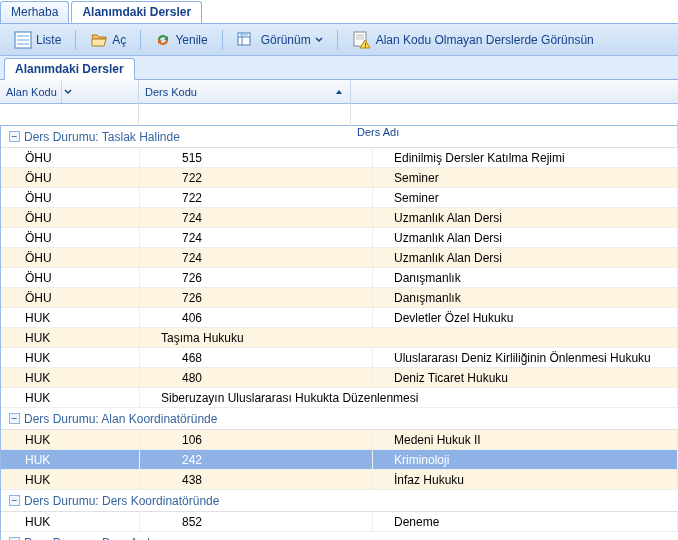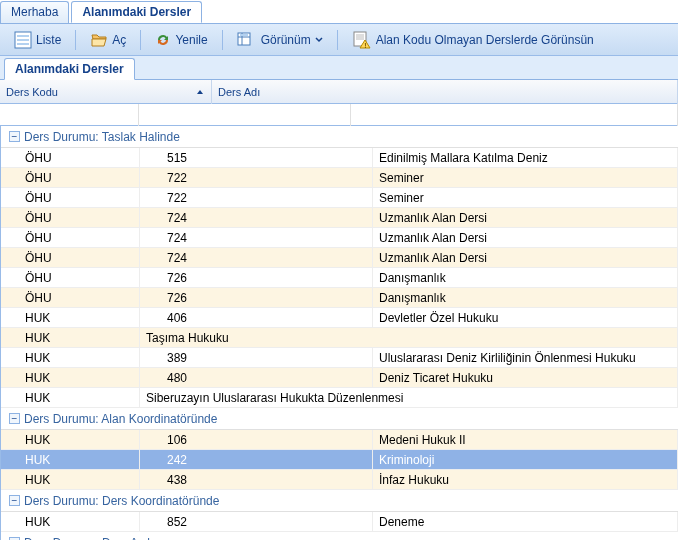--- a/index.html
+++ b/index.html
@@ -84,21 +84,21 @@
     height: 24px;
     line-height: 24px;
     padding: 0 6px;
     border-right: 1px solid #c5d6ed;
     position: relative;
     display: flex;
     align-items: center;
   }
   .gh-0 { width: 139px; }
   .gh-1 { width: 212px; }
-  .gh-2 { flex: 1; }
+  .gh-2 { flex: 1; margin-top: 40px; }
   .sort-ind {
     margin-left: auto;
     width: 10px;
     height: 10px;
     display: inline-flex;
     align-items: center;
     justify-content: center;
   }
   .col-menu {
     margin-left: 4px;
@@ -160,21 +160,21 @@
   }
   .data-row {
     display: flex;
     height: 20px;
     line-height: 20px;
     border-bottom: 1px solid #ededed;
   }
   .data-row.even { background: #fff; }
   .data-row.odd { background: #fdf5e2; }
   .data-row.selected { background: #8fb2e6; color: #fff; }
-  .dc { padding: 0 6px; overflow: hidden; white-space: nowrap; text-overflow: ellipsis; border-right: 1px solid #ededed; }
+  .dc { padding: 0 21px; overflow: hidden; white-space: nowrap; text-overflow: ellipsis; border-right: 1px solid #ededed; }
   .dc-0 { width: 139px; padding-left: 24px; }
   .dc-1 { width: 212px; margin-left: 21px; }
   .dc-2 { flex: 1; }
   svg { display: block; }
 </style>
 </head>
 <body>
 
 <div class="tab-strip">
   <div class="tab">
@@ -250,20 +250,30 @@
   </div>
 </div>
 
 <div class="subtab-strip">
   <div class="tab active">
     <span>Alanımdaki Dersler</span>
   </div>
 </div>
 
 <div class="grid-header">
+  <div class="gh-cell gh-0">
+    <span>Alan Kodu</span>
+    <div class="col-menu">
+      <span>
+        <svg width="8" height="8" viewBox="0 0 8 8">
+            <path d="M1 2l3 3 3-3" stroke="#15428b" fill="none" stroke-width="1.5"></path>
+          </svg>
+      </span>
+    </div>
+  </div>
   <div class="gh-cell gh-1">
     <span>Ders Kodu</span>
     <div class="sort-ind">
       <svg width="8" height="8" viewBox="0 0 8 8">
           <path d="M1 6l3-4 3 4z" fill="#15428b"></path>
         </svg>
     </div>
   </div>
   <div class="gh-cell gh-2">
     <span>Ders Adı</span>
@@ -283,21 +293,21 @@
 </div>
 
 <div class="grid-body" id="grid-body">
     <div class="group-row">
       <span class="toggle">−</span>
       <span>Ders Durumu: Taslak Halinde</span>
     </div>
     <div class="data-row even">
       <div class="dc dc-0">ÖHU</div>
       <div class="dc dc-1">515</div>
-      <div class="dc dc-2">Edinilmiş Mallara Katılma Deniz</div>
+      <div class="dc dc-2">Edinilmiş Dersler Katılma Rejimi</div>
     </div>
     <div class="data-row odd">
       <div class="dc dc-0">ÖHU</div>
       <div class="dc dc-1">722</div>
       <div class="dc dc-2">Seminer</div>
     </div>
     <div class="data-row even">
       <div class="dc dc-0">ÖHU</div>
       <div class="dc dc-1">722</div>
       <div class="dc dc-2">Seminer</div>
@@ -331,21 +341,21 @@
       <div class="dc dc-0">HUK</div>
       <div class="dc dc-1">406</div>
       <div class="dc dc-2">Devletler Özel Hukuku</div>
     </div>
     <div class="data-row odd">
       <div class="dc dc-0">HUK</div>
       <div class="dc dc-2">Taşıma Hukuku</div>
     </div>
     <div class="data-row even">
       <div class="dc dc-0">HUK</div>
-      <div class="dc dc-1">389</div>
+      <div class="dc dc-1">468</div>
       <div class="dc dc-2">Uluslararası Deniz Kirliliğinin Önlenmesi Hukuku</div>
     </div>
     <div class="data-row odd">
       <div class="dc dc-0">HUK</div>
       <div class="dc dc-1">480</div>
       <div class="dc dc-2">Deniz Ticaret Hukuku</div>
     </div>
     <div class="data-row even">
       <div class="dc dc-0">HUK</div>
       <div class="dc dc-2">Siberuzayın Uluslararası Hukukta Düzenlenmesi</div>

